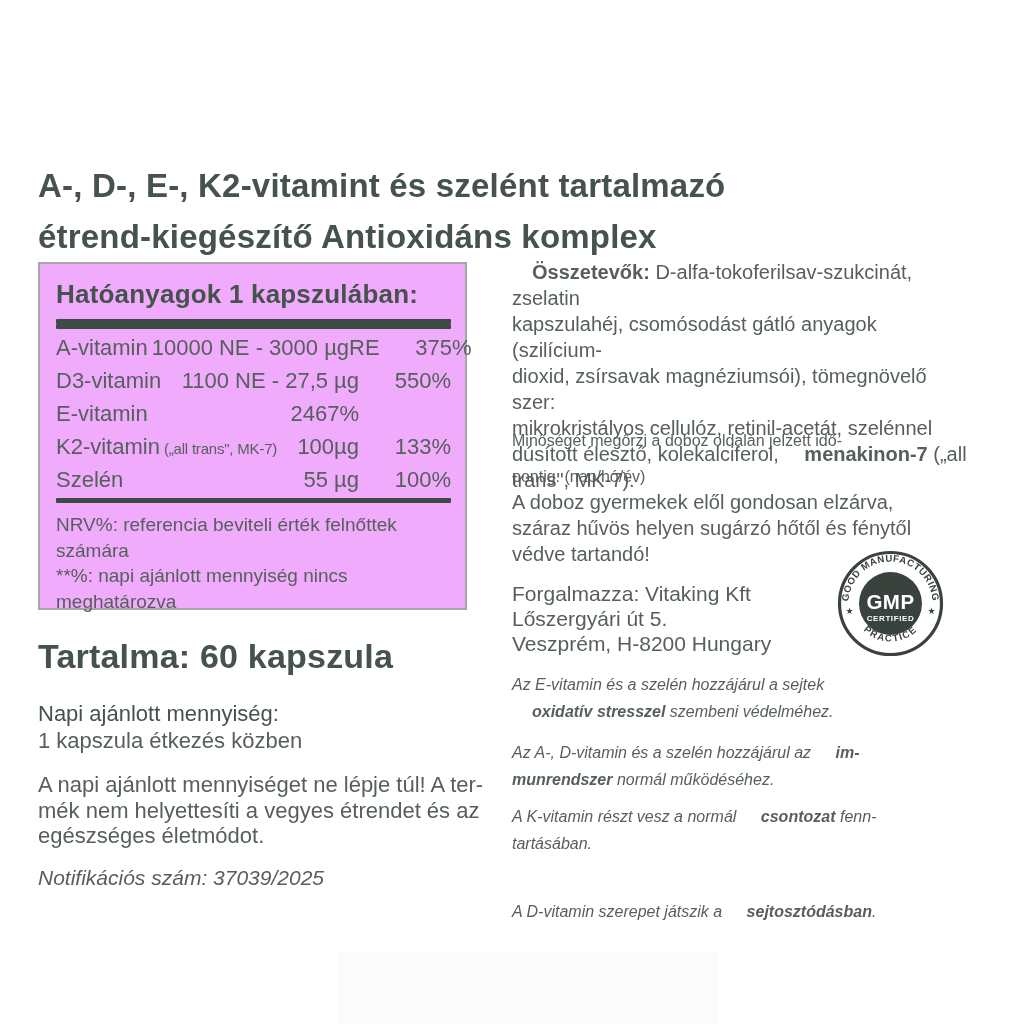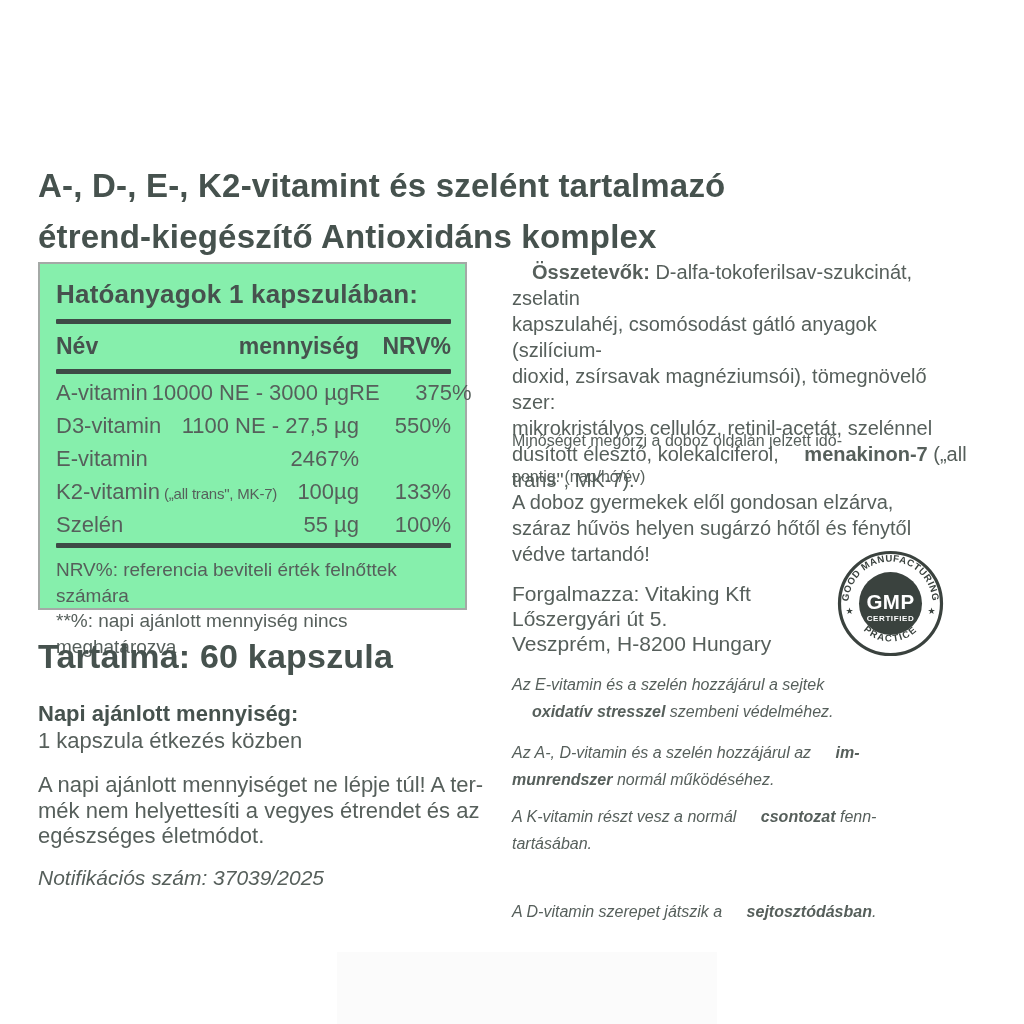--- a/index.html
+++ b/index.html
@@ -17,21 +17,21 @@
   .title{
     left:38px;top:138px;width:900px;
     font-size:33px;font-weight:bold;line-height:51px;
     color:var(--heading,#46524e);letter-spacing:.2px;
   }
 
   
   .facts{
     left:38px;top:262px;width:429px;height:348px;box-sizing:border-box;
     border:2px solid var(--table_border,#a4a9a6);
-    padding:13px 14px 0 16px;background:#86efac;
+    padding:13px 14px 0 16px;background:#f0abfc;
   }
   .facts-title{font-size:26px;font-weight:bold;color:var(--heading,#46524e);margin:2px 0 9px;letter-spacing:.2px;}
   .rule{height:5px;background:var(--rule,#3e4a46);border-radius:1px;}
   .facts-header{
     display:grid;grid-template-columns:auto 1fr 92px;align-items:center;
     padding:9px 0;font-weight:bold;font-size:23px;color:var(--heading,#46524e);
   }
   .facts-header .col-amount{text-align:right;}
   .facts-header .col-nrv{text-align:right;}
   .facts-rows{padding:2px 0;}
@@ -40,21 +40,21 @@
     height:33px;font-size:22px;color:var(--text,#565f5b);
   }
   .cell-name{white-space:nowrap;}
   .name-note{font-size:15px;margin-left:4px;letter-spacing:-0.2px;}
   .cell-amount{text-align:right;white-space:nowrap;}
   .cell-nrv{text-align:right;white-space:nowrap;}
   .facts-notes{margin-top:9px;font-size:19px;line-height:25.5px;color:var(--text,#565f5b);}
 
   
   .contents{left:38px;top:637px;font-size:34px;font-weight:bold;color:var(--heading,#46524e);letter-spacing:.2px;}
-  .dosage-heading{left:38px;top:701px;font-size:22px;font-weight:bold;color:var(--heading,#46524e);}
+  .dosage-heading{left:38px;top:701px;font-size:22px;font-weight:normal;color:var(--heading,#46524e);}
   .dosage-text{left:38px;top:728px;font-size:22px;}
   .warning{left:38px;top:772px;width:452px;font-size:22px;line-height:25.5px;}
   .notification{left:38px;top:866px;font-size:21px;font-style:italic;}
 
   
   .rcol{left:512px;width:456px;}
   .ingredients{top:259px;font-size:20px;line-height:26px;}
   .shelf-life{top:423px;font-size:16px;line-height:36px;}
   .storage{top:489px;font-size:20px;line-height:26px;}
   .distributor{top:581px;font-size:21px;line-height:25px;}
@@ -74,25 +74,20 @@
 <body>
 
 <div class="abs shadow"></div>
 
 <h1 class="abs title pre">A-, D-, E-, K2-vitamint és szelént tartalmazó
 étrend-kiegészítő Antioxidáns komplex</h1>
 
 <section class="abs facts">
   <div class="facts-title">Hatóanyagok 1 kapszulában:</div>
   <div class="rule"></div>
-  <div class="facts-header">
-    <span class="col-name">Név</span>
-    <span class="col-amount">mennyiség</span>
-    <span class="col-nrv">NRV%</span>
-  </div>
   <div class="rule"></div>
   <div class="facts-rows">
       <div class="facts-row">
       <span class="cell-name"><span>A-vitamin</span><span class="name-note"></span></span>
       <span class="cell-amount">10000 NE - 3000 µgRE</span>
       <span class="cell-nrv">375%</span>
     </div>
       <div class="facts-row">
       <span class="cell-name"><span>D3-vitamin</span><span class="name-note"></span></span>
       <span class="cell-amount">1100 NE - 27,5 µg</span>

